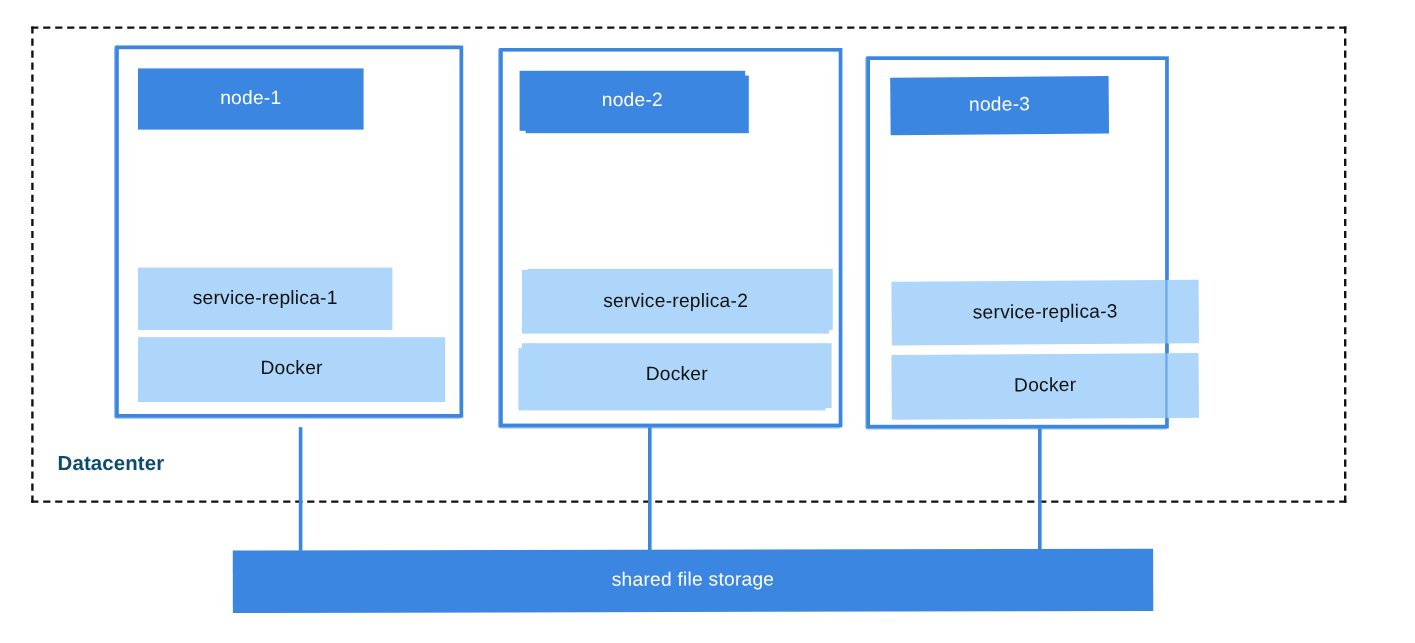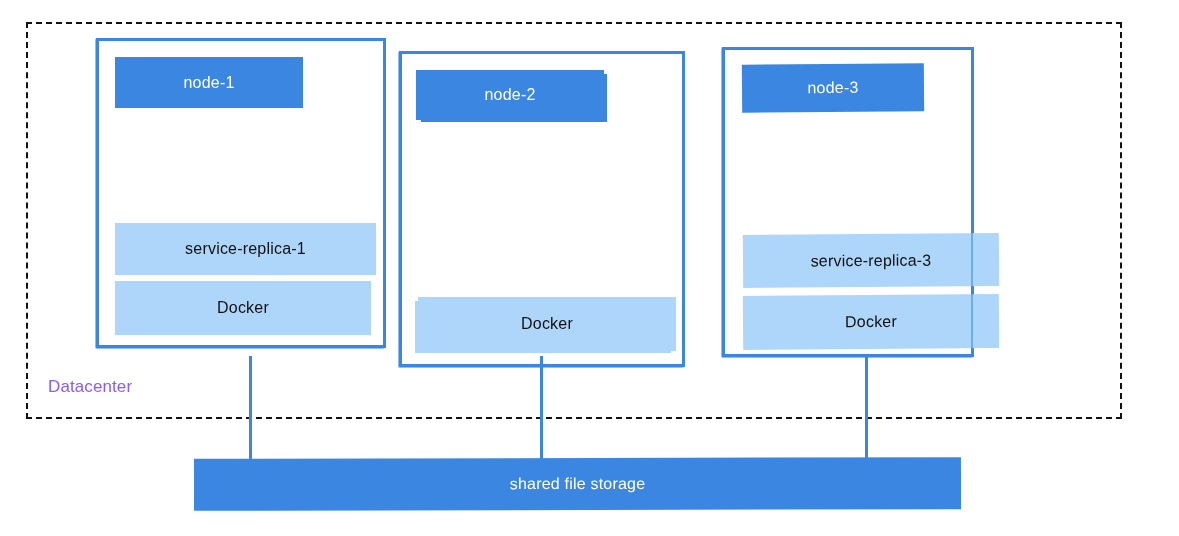--- a/index.html
+++ b/index.html
@@ -31,24 +31,25 @@
     height: 397px;
     border: 2px dashed #121212;
     box-sizing: border-box;
     background: transparent;
   }
   .datacenter-label {
     position: absolute;
     left: 48px;
     top: 377px;
     font-size: 17px;
-    color: #8b5cf6;
+    color: #0c4a6e;
     line-height: 20px;
     white-space: nowrap;
     letter-spacing: 0.1px;
+    font-weight: bold;
   }
 
   
   .node-box {
     position: absolute;
     background: #ffffff;
     box-sizing: border-box;
     border: 3px solid #3b86e0;
   }
   
@@ -58,21 +59,21 @@
     left: -4px;
     top: -3px;
     right: -2px;
     bottom: -4px;
     border: 2px solid rgba(59,134,224,0.55);
     border-radius: 2px;
     pointer-events: none;
   }
 
   .node-1 { left: 96px;  top: 38px;  width: 290px; height: 310px; }
-  .node-2 { left: 399px; top: 40px;  width: 286px; height: 316px; margin-top: 11px; }
+  .node-2 { left: 416px; top: 40px;  width: 286px; height: 316px; }
   .node-3 { left: 722px; top: 47px;  width: 252px; height: 310px; }
 
   
   .node-title {
     position: absolute;
     background: #3b86e0;
     color: #ffffff;
     font-size: 16px;
     display: flex;
     align-items: center;
@@ -90,21 +91,21 @@
     position: absolute;
     background: #aed6fa;
     color: #111111;
     font-size: 16px;
     display: flex;
     align-items: center;
     justify-content: center;
     letter-spacing: 0.2px;
   }
 
-  .node-1 .bar-service { left: 16px; top: 182px; width: 261px; height: 52px; }
+  .node-1 .bar-service { left: 16px; top: 182px; width: 212px; height: 52px; }
   .node-1 .bar-docker  { left: 16px; top: 240px; width: 256px; height: 54px; }
 
   .node-2 .bar-service { left: 16px; top: 182px; width: 256px; height: 53px;
                          box-shadow: 4px -2px 0 -1px #aed6fa; }
   .node-2 .bar-docker  { left: 16px; top: 243px; width: 258px; height: 54px;
                          box-shadow: -4px 3px 0 -1px #aed6fa; }
 
   .node-3 .bar-service { left: 18px; top: 184px; width: 256px; height: 53px;
                          transform: rotate(-0.4deg); }
   .node-3 .bar-docker  { left: 18px; top: 245px; width: 256px; height: 54px;
@@ -146,20 +147,21 @@
   <div class="datacenter-label">Datacenter</div>
 
   <div class="node-box node-1">
     <div class="node-title">node-1</div>
     <div class="bar bar-service">service-replica-1</div>
     <div class="bar bar-docker">Docker</div>
   </div>
 
   <div class="node-box node-2">
     <div class="node-title">node-2</div>
+    <div class="bar bar-service">service-replica-2</div>
     <div class="bar bar-docker">Docker</div>
   </div>
 
   <div class="node-box node-3">
     <div class="node-title">node-3</div>
     <div class="bar bar-service">service-replica-3</div>
     <div class="bar bar-docker">Docker</div>
   </div>
 
   <div class="connector connector-1"></div>

